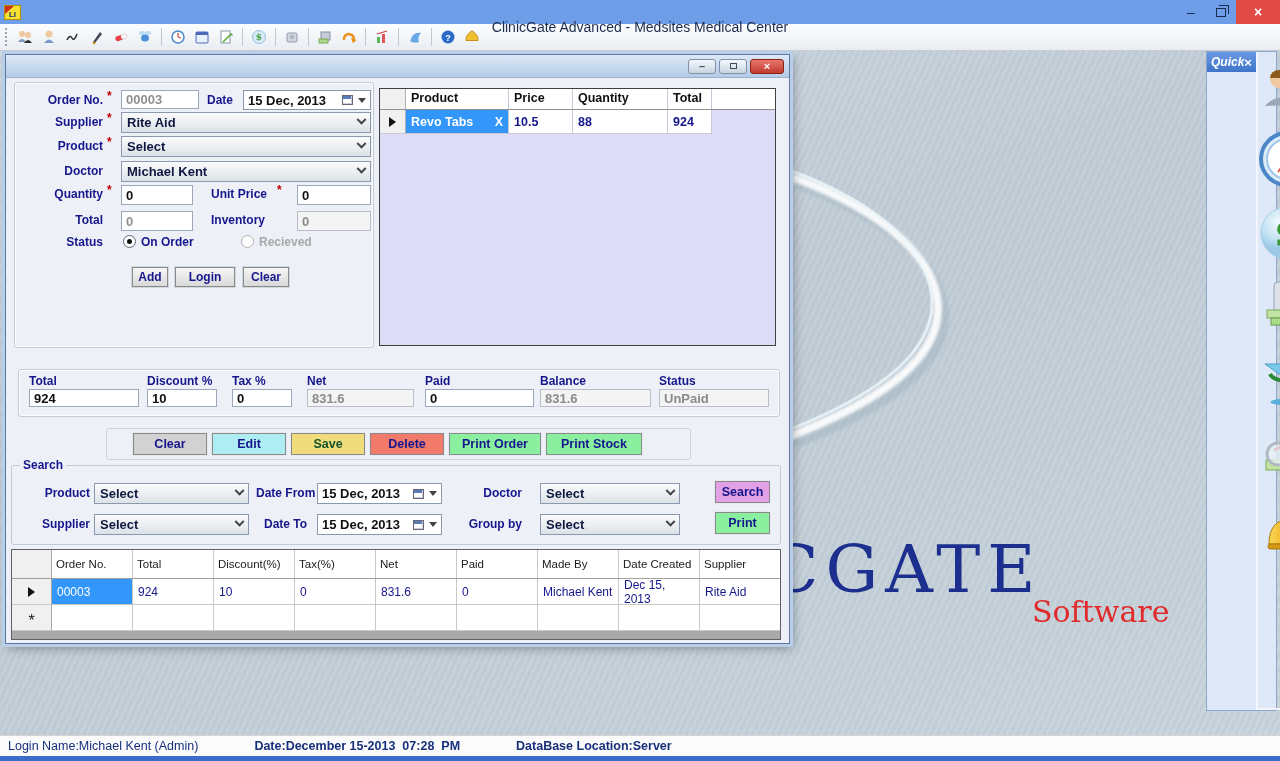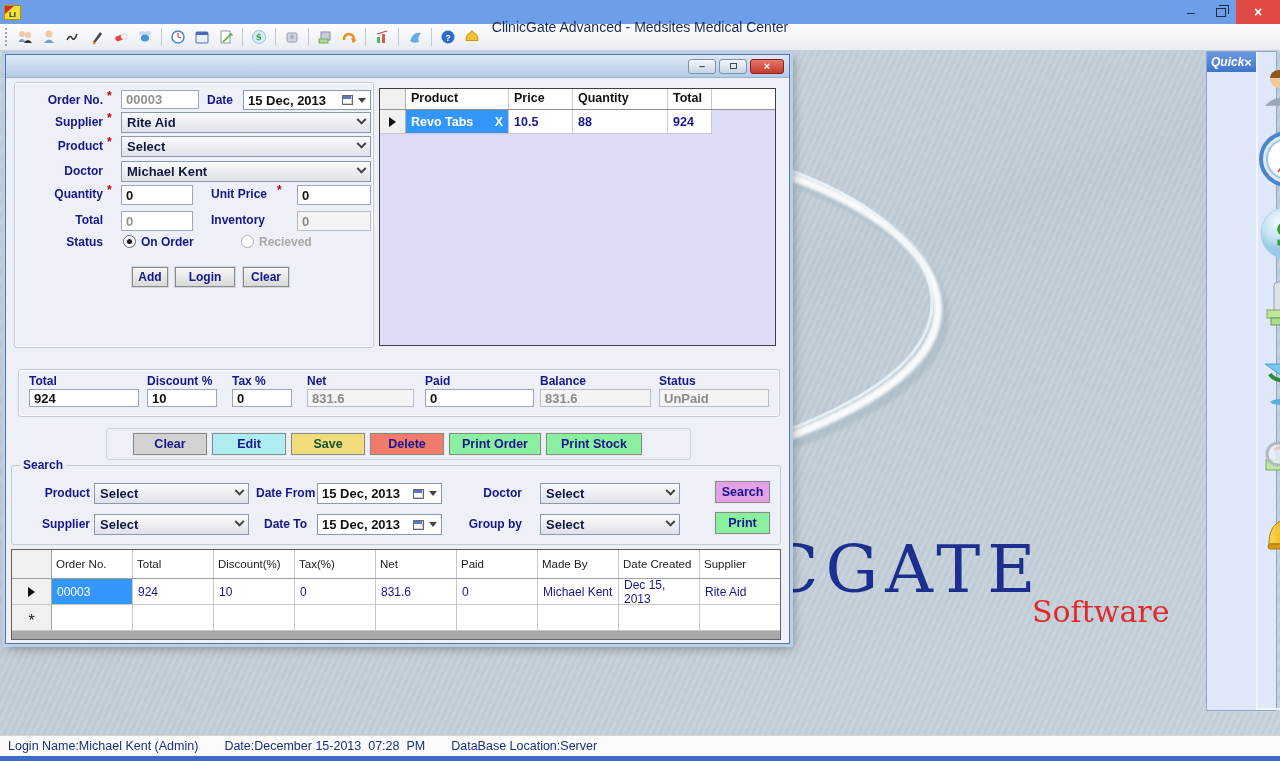--- a/index.html
+++ b/index.html
@@ -39,21 +39,21 @@
   .quick { position:absolute; top:0; right:3px; width:71px; height:660px; background:#dfe8f8; border:1px solid #8fa6cc; z-index:3; display:flex; flex-direction:row; }
   .quick-header { height:20px; background:linear-gradient(#6a9ae4,#3f74c8); color:#fff; display:flex; align-items:center; padding:0 4px; }
   .quick-title { font-size:12px; font-weight:bold; font-style:italic; }
   .quick-close { margin-left:auto; font-size:13px; font-weight:bold; cursor:default; }
   .quick-body { flex:1; display:flex; flex-direction:column; align-items:center; gap:16px; padding-top:12px; border:2px solid #f2f6fc; border-top:none; }
   .qicon { display:flex; align-items:center; justify-content:center; }
 
   
   .statusbar { height:21px; background:#fbfbfb; border-top:1px solid #d4d4d4; display:flex; align-items:center; font-size:12.5px; color:#18307c; flex:0 0 auto; }
   .statusbar .seg { white-space:pre; margin-left:8px; }
-  .statusbar .seg + .seg { margin-left:26px; }
+  .statusbar .seg + .seg { margin-left:56px;font-weight:bold; }
   .bottomstrip { height:5px; background:#3d6cc8; flex:0 0 auto; }
 
   
   .dlg { position:absolute; left:5px; top:3px; width:785px; height:590px; background:#edf1f7; border:1px solid #5a77a0; box-shadow:0 0 0 3px #b9cfe8, 3px 4px 10px rgba(0,0,0,.35); z-index:2; }
   .dlg-title { height:23px; background:linear-gradient(#dcE8f6,#b3cbe6); border-bottom:1px solid #9ab2cf; display:flex; align-items:center; position:relative; }
   .dlg-title-text { position:absolute; left:0; right:0; text-align:center; font-size:13.5px; color:#1d3050; }
   .dlg-controls { margin-left:auto; display:flex; gap:3px; padding-right:5px; z-index:2; }
   .dbtn { width:28px; height:15px; border:1px solid #8090a8; border-radius:3px; background:linear-gradient(#f4f8fc,#c8d4e2); display:flex; align-items:center; justify-content:center; font-size:11px; font-weight:bold; color:#404a58; line-height:1; }
   .dbtn.close { background:linear-gradient(#e8766c,#c23b30); border-color:#8c2018; color:#fff; width:34px; }
   .ic-max { width:7px; height:6px; border:1px solid #404a58; }

